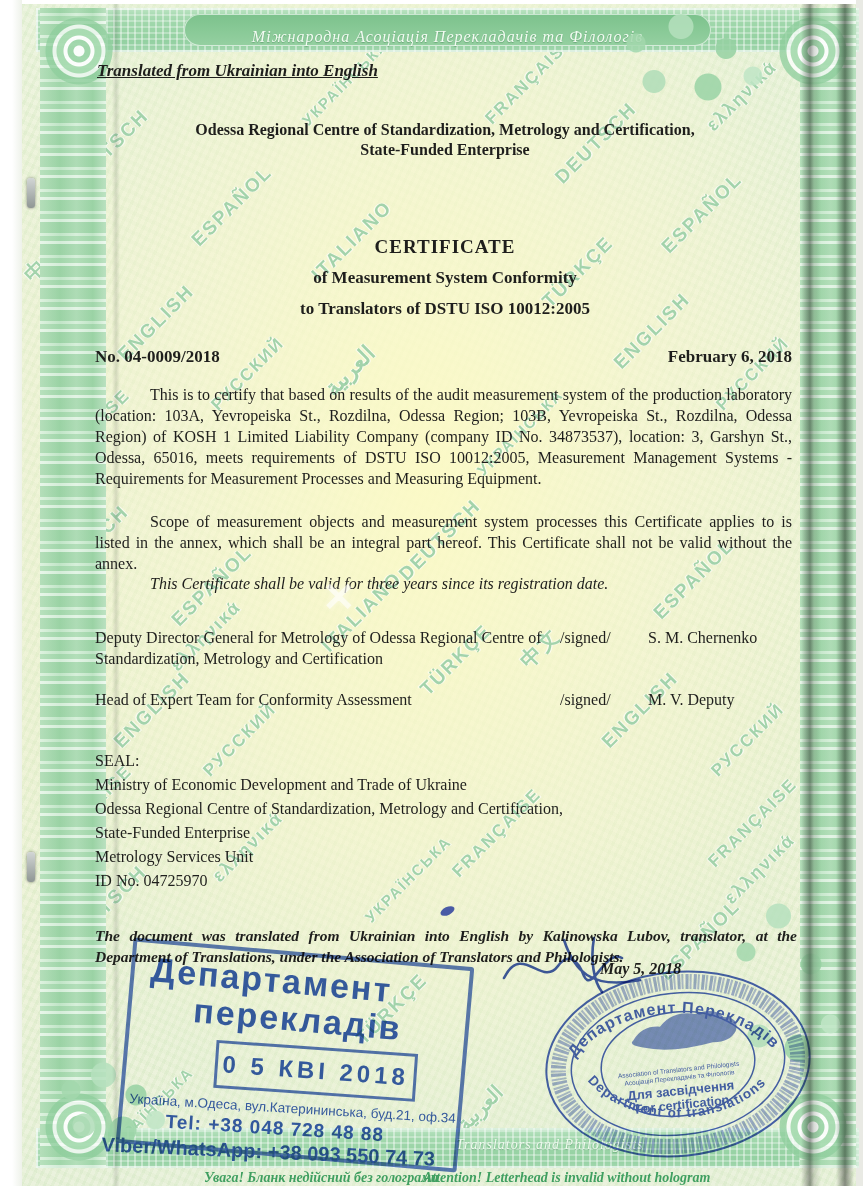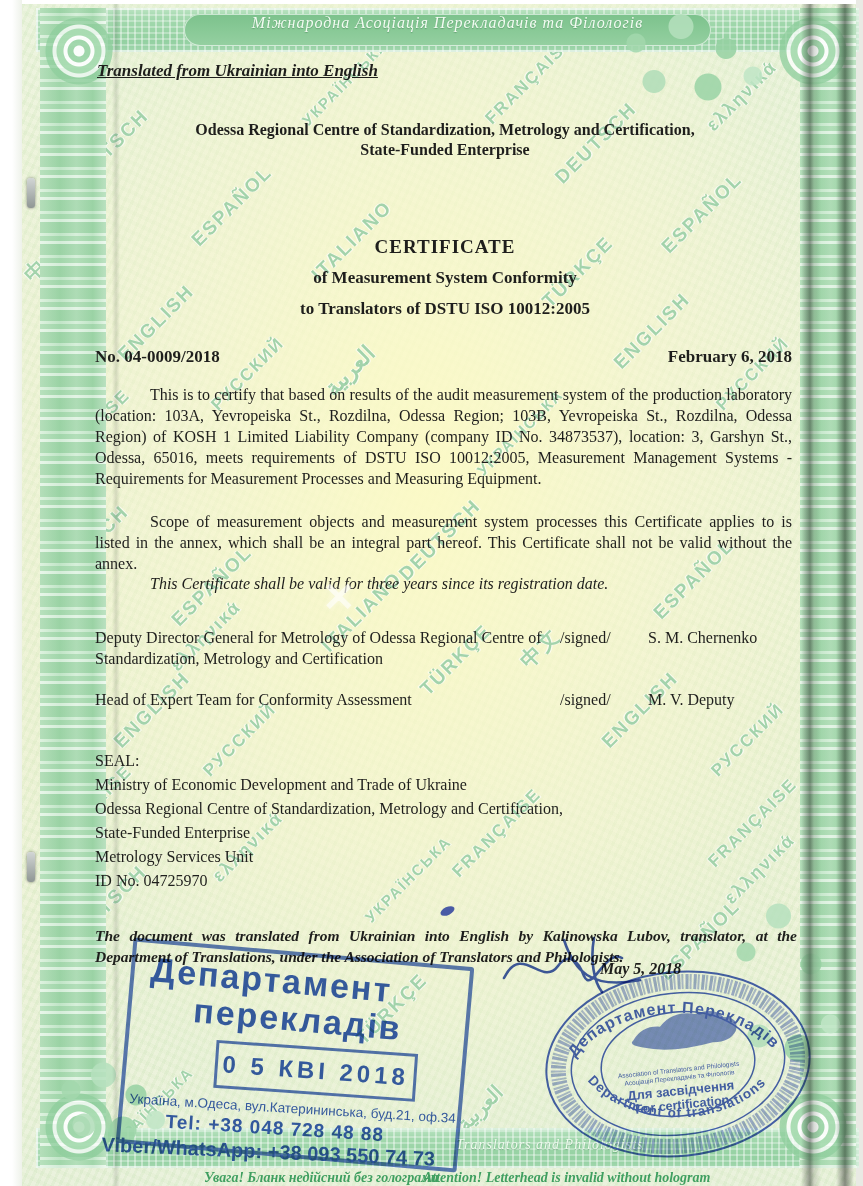--- a/index.html
+++ b/index.html
@@ -20,21 +20,21 @@
   
   .band{background:
       repeating-linear-gradient(90deg, rgba(255,255,255,.40) 0 2px, rgba(255,255,255,0) 2px 7px),
       repeating-linear-gradient(0deg, rgba(255,255,255,.30) 0 2px, rgba(255,255,255,0) 2px 6px),
       linear-gradient(#aadcb3,#8ccd9b);
       box-shadow:inset 0 0 0 2px rgba(255,255,255,.45), inset 0 0 12px rgba(255,255,255,.5);}
   #band-top{left:36px;right:4px;top:8px;height:44px;}
   #band-bottom{left:36px;right:4px;top:1128px;height:40px;}
   .band-panel{position:absolute;left:18%;right:18%;top:6px;bottom:6px;border-radius:16px;
       background:linear-gradient(#7cc28c,#95d0a1);box-shadow:inset 0 0 0 1px rgba(255,255,255,.6);
-      display:flex;align-items:flex-start;justify-content:center;}
+      display:flex;align-items:flex-end;justify-content:center;}
   .band-script{font-family:"Liberation Serif",serif;font-style:italic;color:#f3fcf3;
       letter-spacing:1px;text-shadow:0 1px 1px rgba(80,140,95,.6);}
   #band-top .band-script{font-size:16px;}
   #bottom-script{position:absolute;left:420px;top:9px;font-size:14px;color:#eefaee;}
   .strip{top:8px;bottom:18px;background:
       repeating-linear-gradient(0deg, rgba(255,255,255,.55) 0 3px, rgba(164,214,172,.50) 3px 8px, rgba(255,255,255,.35) 8px 11px, rgba(150,206,160,.45) 11px 22px),
       linear-gradient(90deg,#cdeccf,#9ed6a8 30%,#c2e7c7 55%,#9ed6a8 80%,#d8f0da);}
   #strip-left{left:40px;width:66px;}
   #strip-right{left:800px;width:56px;}
   .corner{width:86px;height:86px;opacity:.95;background:

